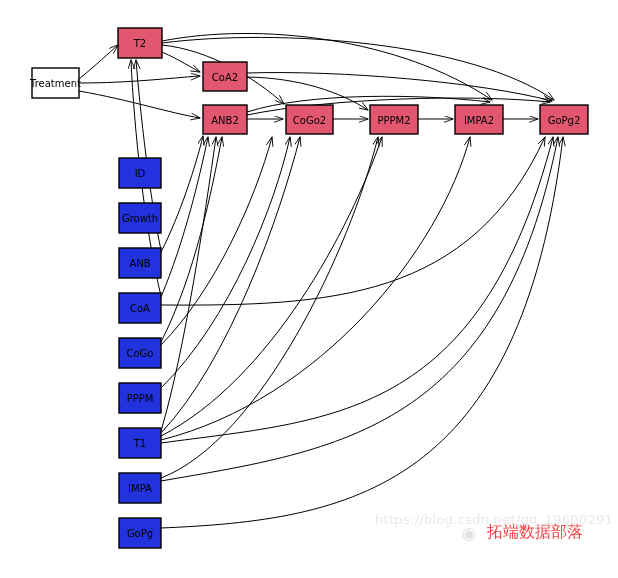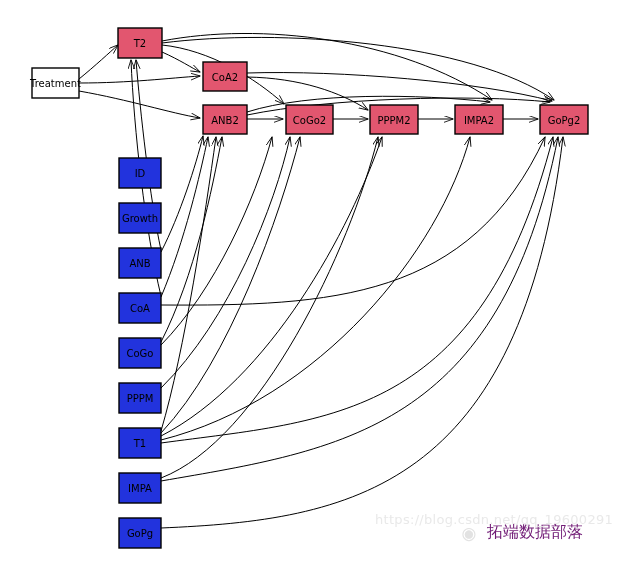--- a/index.html
+++ b/index.html
@@ -4,21 +4,21 @@
 <style>
   html,body{margin:0;padding:0;background:#ffffff;}
   body{width:618px;height:578px;position:relative;overflow:hidden;
        font-family:"DejaVu Sans","Liberation Sans",sans-serif;}
   #canvas{position:absolute;left:0;top:0;width:618px;height:578px;}
   .node-label{font-size:10px;fill:#000;text-anchor:middle;dominant-baseline:middle;
               font-family:"DejaVu Sans","Liberation Sans",sans-serif;}
   .wm-url{position:absolute;left:375px;top:512px;font-size:13px;color:#e9e9e9;
           letter-spacing:.3px;font-family:"DejaVu Sans","Liberation Sans",sans-serif;
           white-space:nowrap;}
-  .wm-brand{position:absolute;left:487px;top:522px;font-size:16px;color:#701a75;
+  .wm-brand{position:absolute;left:487px;top:522px;font-size:16px;color:#ef4444;
             white-space:nowrap;font-family:"DejaVu Sans","Liberation Sans",sans-serif;}
   .wm-logo{position:absolute;left:458px;top:522px;width:22px;height:22px;color:#e2e2e2;
            font-size:17px;line-height:22px;text-align:center;}
 </style>
 </head>
 <body>
 
 <svg id="canvas" viewBox="0 0 618 578" xmlns="http://www.w3.org/2000/svg">
   <defs>
     <marker id="ah" markerWidth="11" markerHeight="11" refX="9.2" refY="3.4" orient="auto" markerUnits="strokeWidth">

